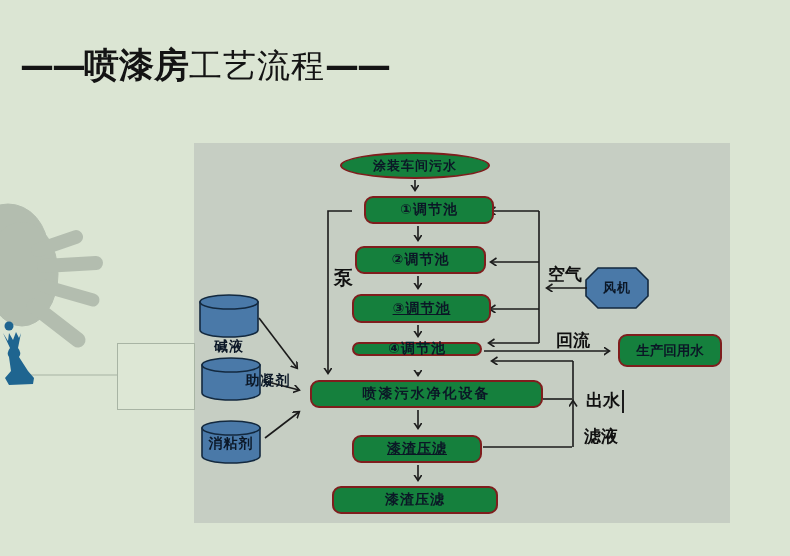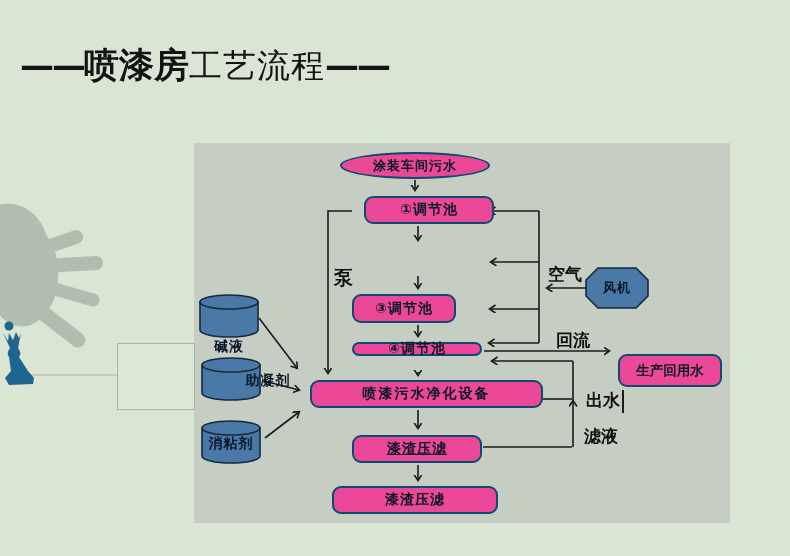--- a/index.html
+++ b/index.html
@@ -11,21 +11,21 @@
   .title-dash{font-size:34px;font-weight:700;letter-spacing:-2px;line-height:1;}
   .title-bold{font-size:35px;font-weight:900;line-height:1;}
   .title-light{font-size:33px;font-weight:400;letter-spacing:1px;line-height:1;}
 
   
   .panel{position:absolute;left:194px;top:143px;width:536px;height:380px;background:#c6cec3;}
 
   .overlay{position:absolute;left:0;top:0;width:790px;height:556px;z-index:1;}
 
   
-  .node{position:absolute;z-index:2;background:#ec4899;border:2px solid #0c4a6e;border-radius:9px;
+  .node{position:absolute;z-index:2;background:#15803d;border:2px solid #7f1d1d;border-radius:9px;
         display:flex;align-items:center;justify-content:center;
         font-size:14px;font-weight:700;color:#0b1726;letter-spacing:1px;box-sizing:border-box;}
   .node.ellipse{border-radius:50%;}
   .node.naked{background:transparent;border:none;}
 
   
   .lbl{position:absolute;z-index:3;font-weight:700;color:#101010;font-size:17px;line-height:1.2;white-space:nowrap;}
 
   .cyl-lbl{position:absolute;z-index:3;font-weight:700;color:#0b1726;font-size:14px;text-align:center;letter-spacing:1px;}
 
@@ -120,27 +120,28 @@
 
       <path d="M259,318 L297,368" marker-end="url(#ah)"></path>
       <path d="M264,381 L299,390" marker-end="url(#ah)"></path>
       <path d="M265,438 L299,412" marker-end="url(#ah)"></path>
     </g>
   </svg>
 
   <div class="node ellipse" style="left:340px;top:152px;width:150px;height:27px;font-size:13px;">涂装车间污水</div>
 
   <div class="node" style="left:352px;top:196px;width:130px;height:28px;margin-left:12px;">①调节池</div>
-  <div class="node" style="left:352px;top:294px;width:104px;height:29px;">③调节池</div>
+  <div class="node" style="left:355px;top:246px;width:131px;height:28px;">②调节池</div>
+  <div class="node" style="left:352px;top:294px;width:139px;height:29px;text-decoration:underline;">③调节池</div>
   <div class="node" style="left:352px;top:342px;width:130px;height:14px;">④调节池</div>
 
   <div class="node" style="left:310px;top:380px;width:233px;height:28px;letter-spacing:2px;">喷漆污水净化设备</div>
   <div class="node" style="left:352px;top:435px;width:130px;height:28px;text-decoration:underline;">漆渣压滤</div>
   <div class="node" style="left:332px;top:486px;width:166px;height:28px;">漆渣压滤</div>
-  <div class="node" style="left:618px;top:334px;width:104px;height:33px;font-size:13.5px;letter-spacing:0;margin-top:20px;">生产回用水</div>
+  <div class="node" style="left:618px;top:334px;width:104px;height:33px;font-size:13.5px;letter-spacing:0;">生产回用水</div>
 
   <div class="node naked" style="left:588px;top:274px;width:58px;height:28px;font-size:13px;">风机</div>
 
   <div class="cyl-lbl" style="left:200px;top:310px;width:58px;margin-top:28px;">碱液</div>
   <div class="cyl-lbl" style="left:202px;top:372px;width:78px;padding-left:27px;">助凝剂</div>
   <div class="cyl-lbl" style="left:202px;top:435px;width:58px;">消粘剂</div>
 
   <div class="lbl" style="left:334px;top:266px;font-size:19px;">泵</div>
   <div class="lbl" style="left:548px;top:264px;">空气</div>
   <div class="lbl" style="left:556px;top:330px;">回流</div>

